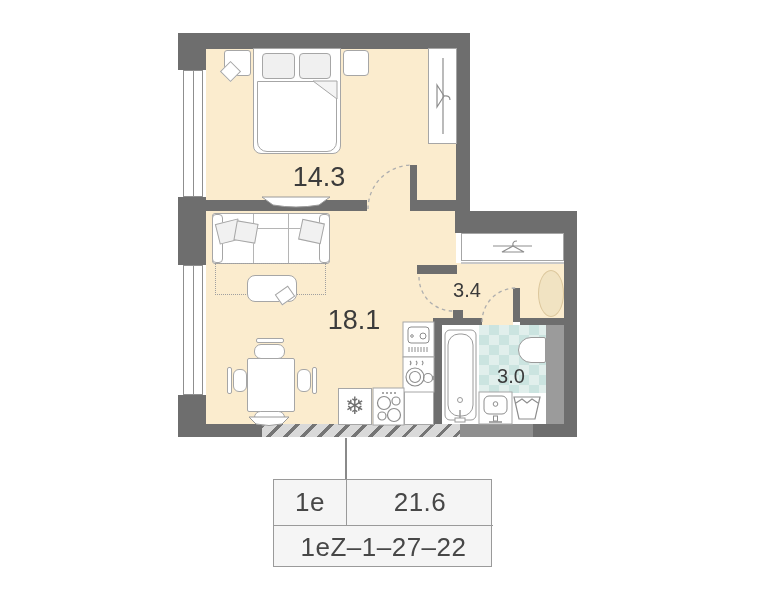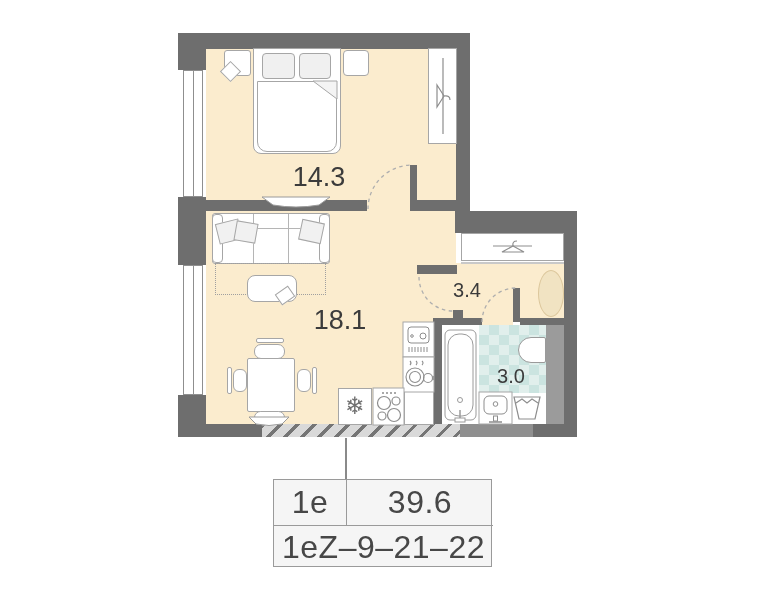--- a/index.html
+++ b/index.html
@@ -21,21 +21,21 @@
           linear-gradient(45deg,#cbe4e0 25%,transparent 25%,transparent 75%,#cbe4e0 75%,#cbe4e0);
         background-size:20px 20px;background-position:0 0,10px 10px;}
   .rugdots{position:absolute;border:1px dotted #9f9f9f;box-sizing:border-box;}
   .oval{position:absolute;background:#f1e3c2;border:1px solid #dcc79c;border-radius:50%;box-sizing:border-box;}
   .arealabel{position:absolute;transform:translate(-50%,-50%);color:#3b3b3b;font-weight:400;}
   .big{font-size:27px;}
   .small{font-size:20px;}
   .card{position:absolute;background:#f5f5f5;border:1px solid #9a9a9a;box-sizing:border-box;
         color:#474747;}
   .cardcell{position:absolute;display:flex;align-items:center;justify-content:center;
-            font-size:32px;letter-spacing:.5px;}
+            font-size:26px;letter-spacing:.5px;}
   .snow{position:absolute;color:#707070;font-family:"DejaVu Sans",sans-serif;font-size:24px;
         transform:translate(-50%,-54%);}
   svg{position:absolute;left:0;top:0;}
 </style>
 </head>
 <body>
 
 <div id="canvas">
 
   <div class="floor" style="left:206px;top:49px;width:250px;height:375px;"></div>
@@ -207,27 +207,27 @@
       <line x1="10" y1="30" x2="23" y2="30" stroke="#8d8d8d" stroke-width="1.5"></line>
     </g>
 
     <g transform="translate(513,393)">
       <polygon points="1,4 27,4 22,26 6,26" fill="#fff" stroke="#8d8d8d" stroke-width="1.2"></polygon>
       <path d="M3,10 L9,6 L14,10 L19,6 L25,10" fill="none" stroke="#8d8d8d" stroke-width="1.1"></path>
     </g>
   </svg>
 
   <div class="arealabel big" style="left:319px;top:177px;text-align:right;">14.3</div>
-  <div class="arealabel big" style="left:340px;top:320px;text-align:center;">18.1</div>
+  <div class="arealabel big" style="left:354px;top:320px;text-align:center;">18.1</div>
   <div class="arealabel small" style="left:467px;top:290px;">3.4</div>
   <div class="arealabel small" style="left:511px;top:376px;">3.0</div>
 
   <div class="abs" style="left:345px;top:438px;width:2px;height:41px;background:#8a8a8a;"></div>
 
   <div class="card" style="left:273px;top:479px;width:219px;height:88px;">
     <div class="abs" style="left:0;top:45px;width:219px;height:1px;background:#9a9a9a;"></div>
     <div class="abs" style="left:72px;top:0;width:1px;height:45px;background:#9a9a9a;"></div>
     <div class="cardcell" style="left:0;top:0;width:72px;height:45px;">1e</div>
-    <div class="cardcell" style="left:73px;top:0;width:146px;height:45px;">39.6</div>
-    <div class="cardcell" style="left:0;top:46px;width:219px;height:42px;">1eZ–9–21–22</div>
+    <div class="cardcell" style="left:73px;top:0;width:146px;height:45px;">21.6</div>
+    <div class="cardcell" style="left:0;top:46px;width:219px;height:42px;">1eZ–1–27–22</div>
   </div>
 
 </div>
 
 </body></html>

